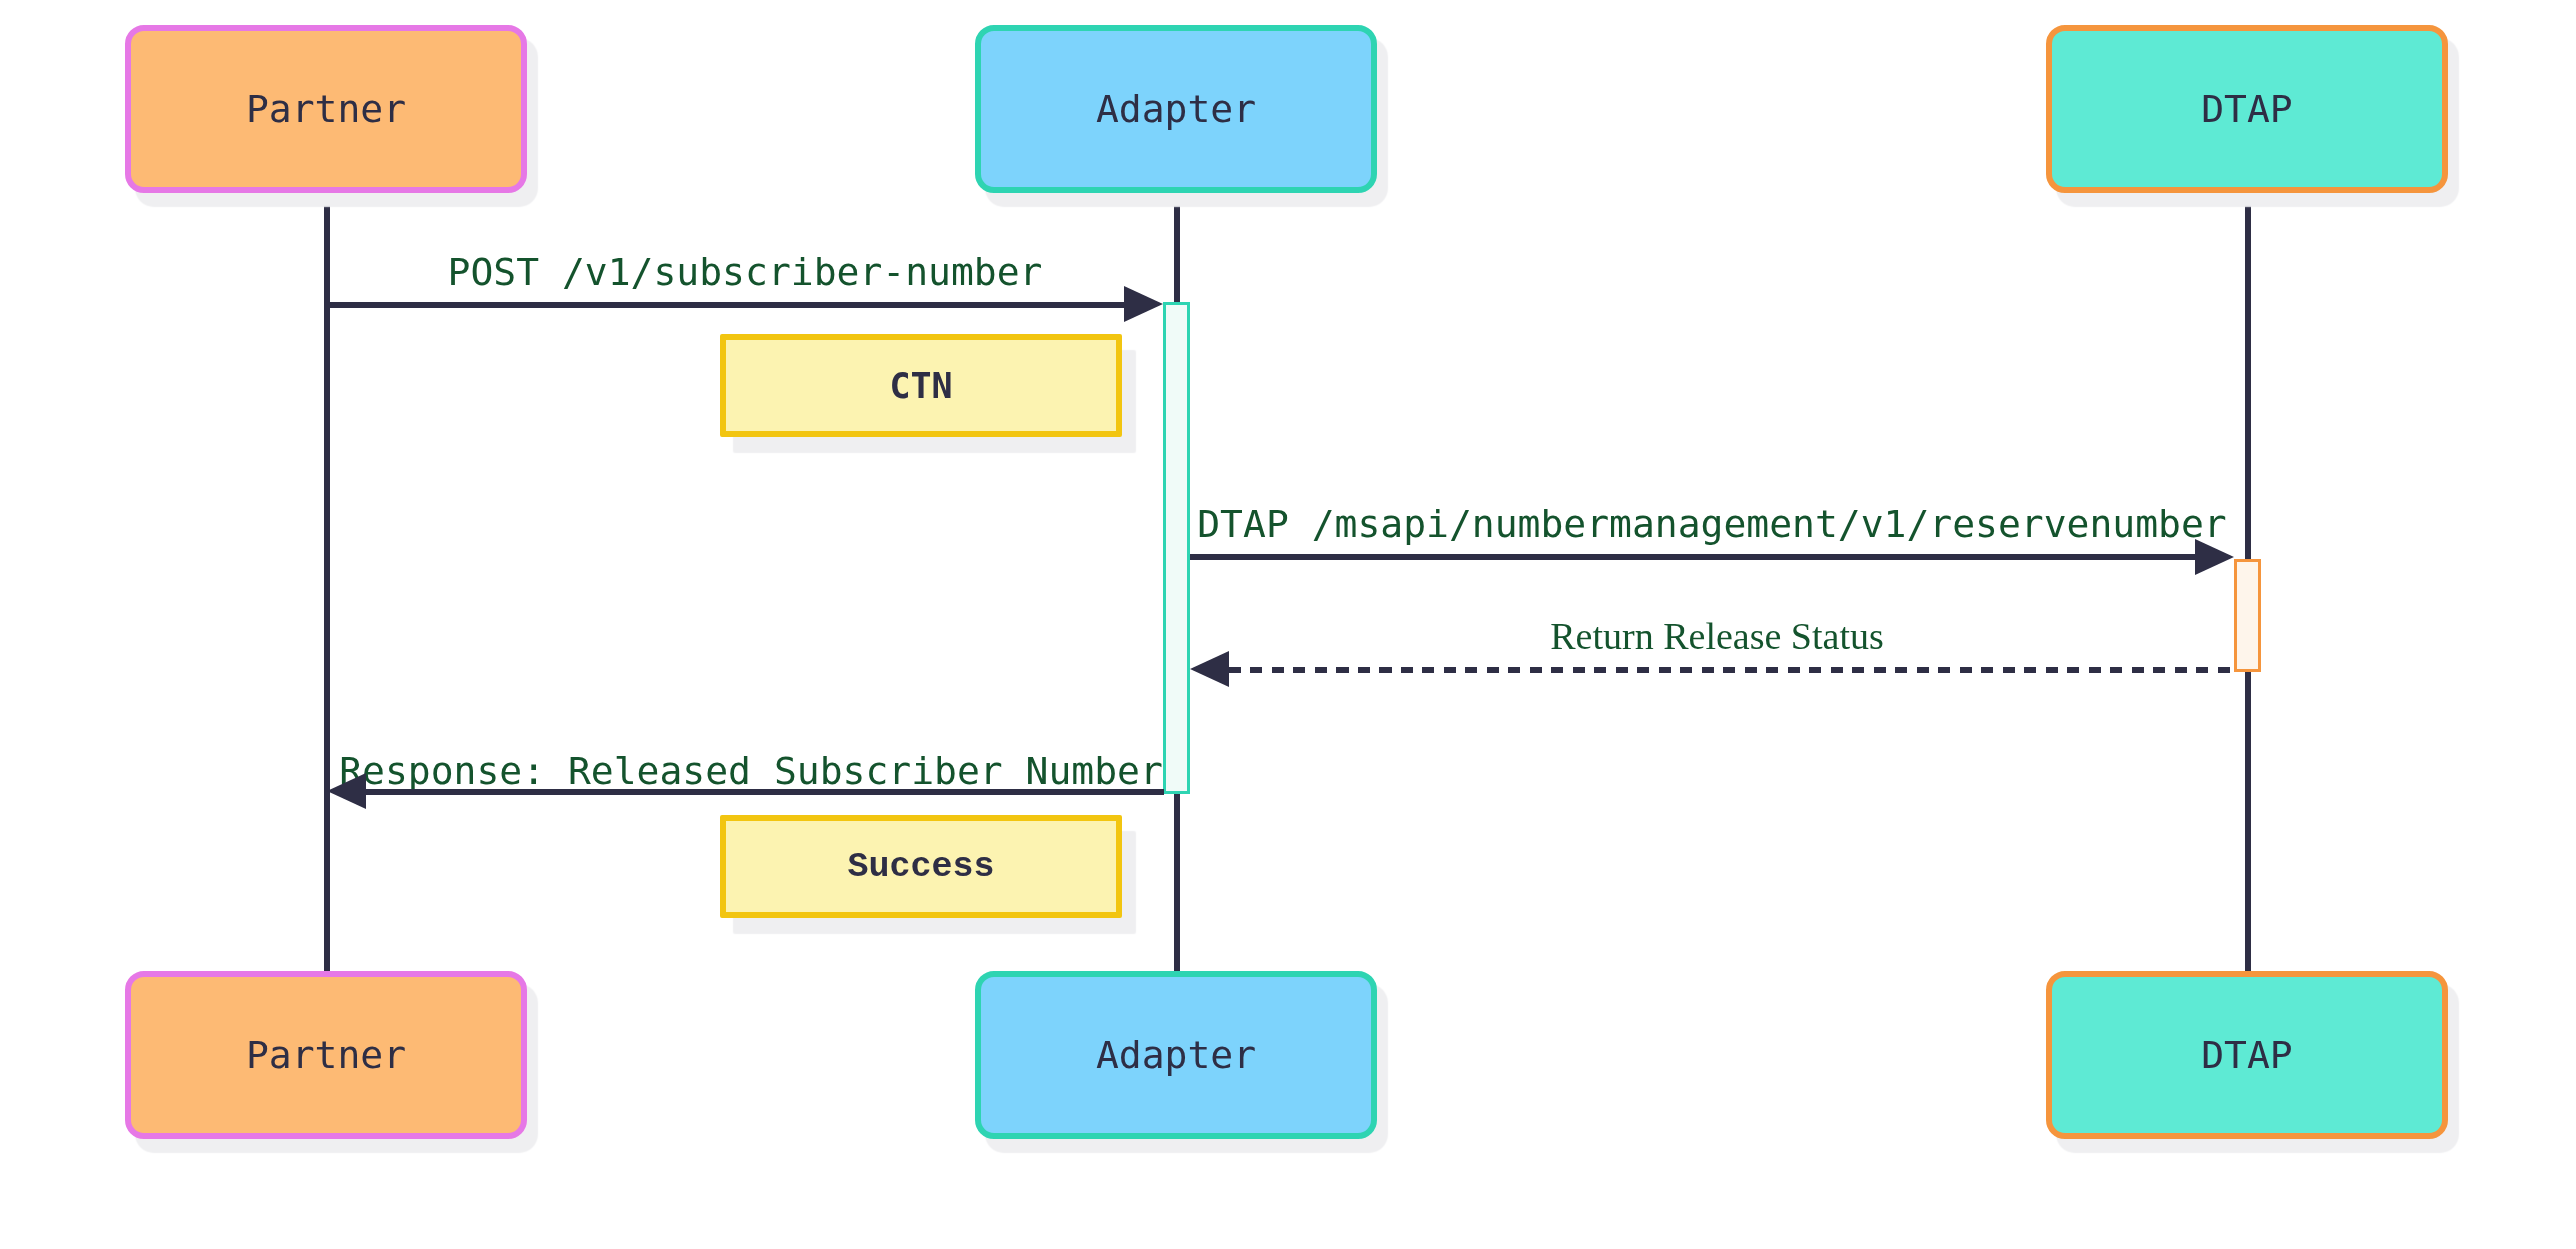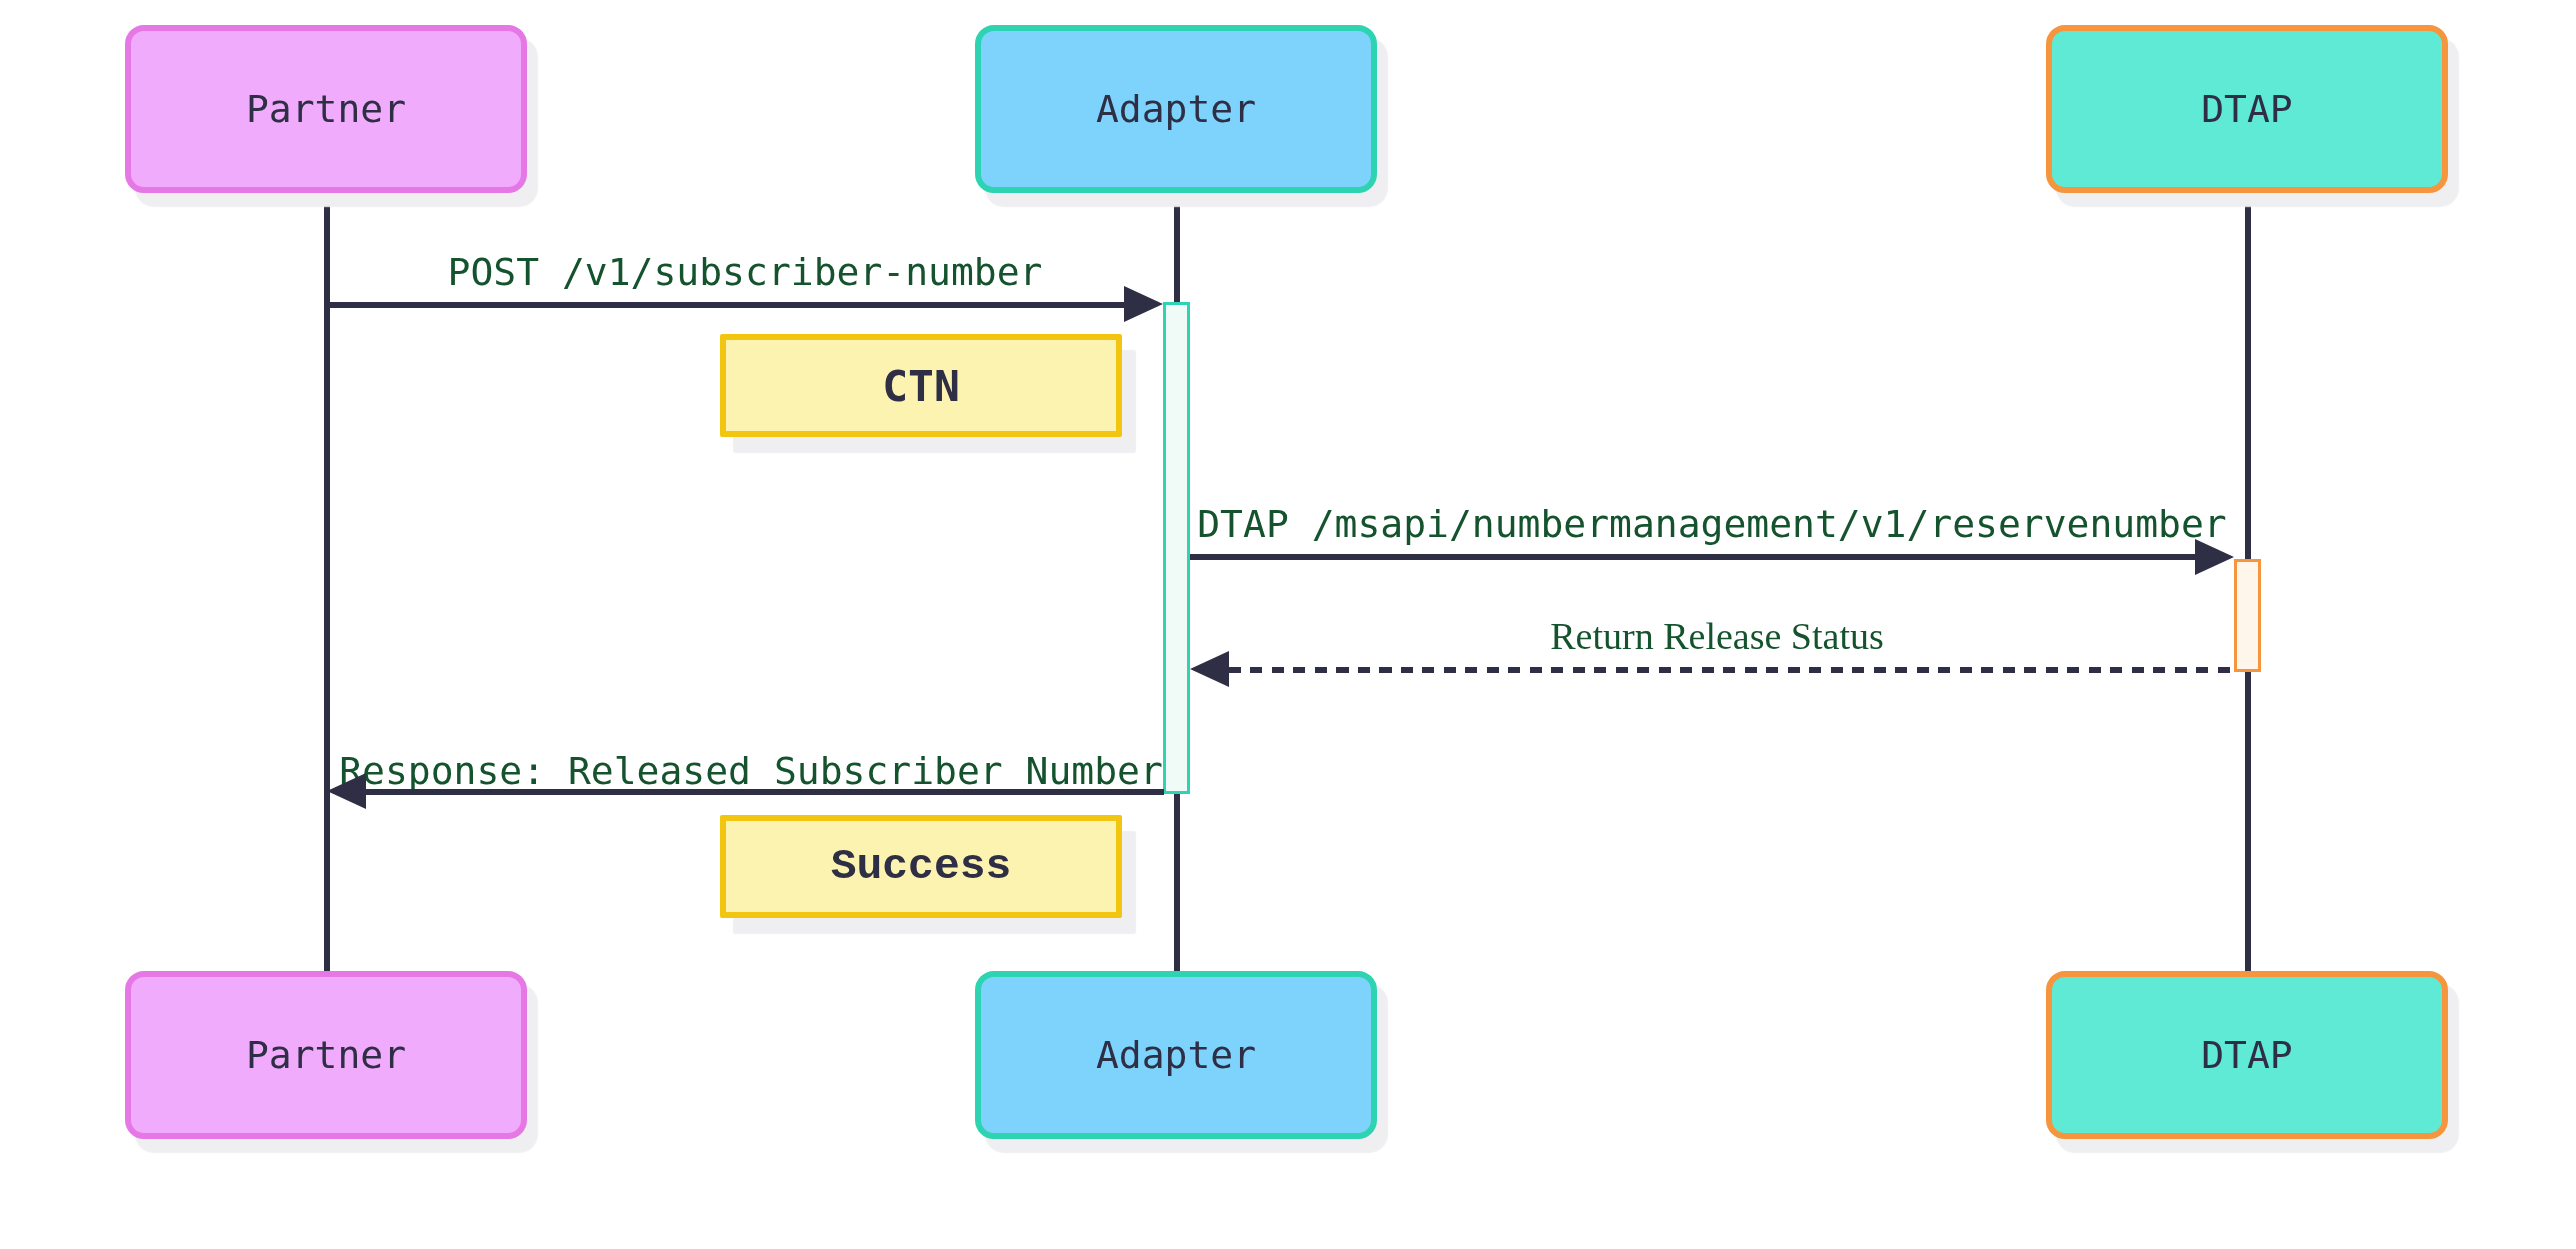--- a/index.html
+++ b/index.html
@@ -27,21 +27,21 @@
     border-radius: 19px;
     background: #fff;
     display: flex;
     align-items: center;
     justify-content: center;
     font-size: 38px;
     box-shadow: 10.7px 13.4px 1.3px #efeff1;
   }
   .row-top    { top: 25px; }
   .row-bottom { top: 971px; }
-  .actor-partner { left: 125px;  border-color: #e678e6; background: #f0abfc; }
+  .actor-partner { left: 125px;  border-color: #e678e6; background: #fdba74; }
   .actor-adapter { left: 975px; border-color: #2ed4b2; background: #7dd3fc; }
   .actor-dtap    { left: 2046px; border-color: #f5953d; background: #5eead4; }
 
   
   .lifeline {
     position: absolute;
     top: 193px;
     height: 778px;
     width: 6px;
     background: #2e2e45;
@@ -117,21 +117,21 @@
     left: 720px;
     width: 402px;
     height: 103px;
     box-sizing: border-box;
     border: 6px solid #f2c510;
     background: #fcf3b1;
     border-radius: 2px;
     display: flex;
     align-items: center;
     justify-content: center;
-    font-size: 43px;
+    font-size: 35px;
     font-weight: bold;
     color: #2e2e45;
     box-shadow: 13.4px 16px 1.3px #efeff1;
   }
   .note-ctn     { top: 334px; }
   .note-success { top: 815px; font-family: Liberation Mono, monospace; }
 </style>
 </head>
 <body>
 

